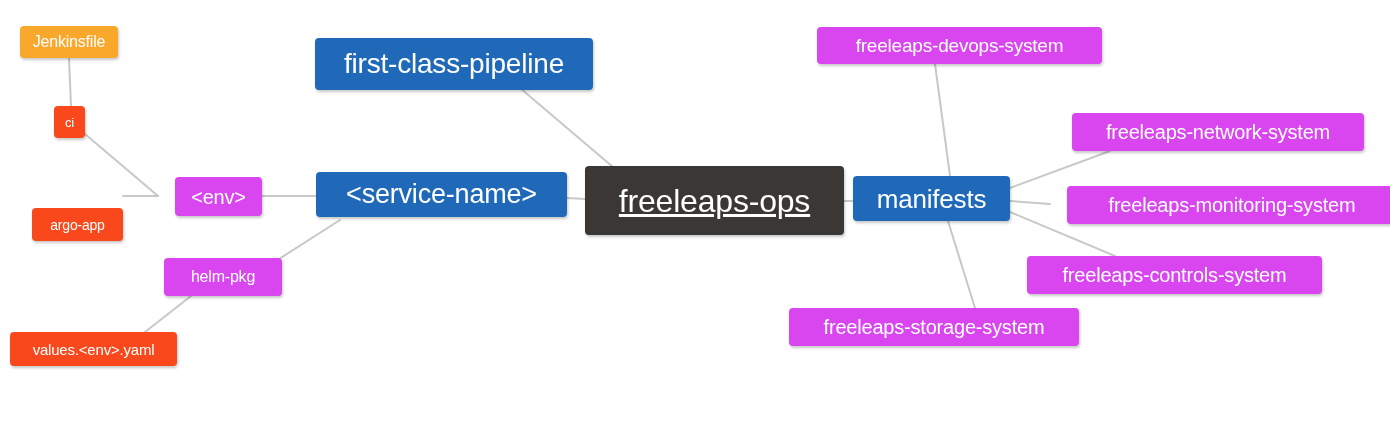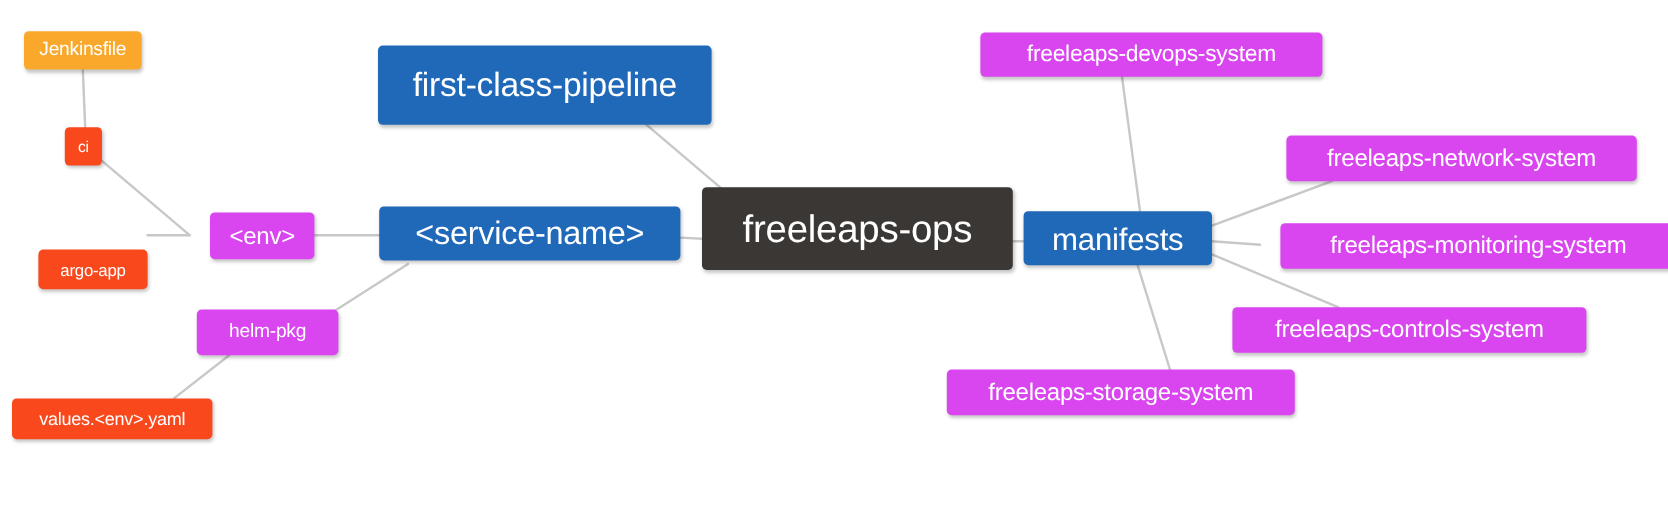--- a/index.html
+++ b/index.html
@@ -67,23 +67,23 @@
       <polyline points="1010,212 1115,256" fill="none" stroke="#c8c8c8" stroke-width="2" stroke-linecap="round"></polyline>
       <polyline points="948,221 975,308" fill="none" stroke="#c8c8c8" stroke-width="2" stroke-linecap="round"></polyline>
     </svg>
   <div id="node-layer">
       <div class="node n-orange" style="left: 20px; top: 26px; width: 98px; height: 32px; font-size: 16px;">Jenkinsfile</div>
       <div class="node n-red" style="left: 54px; top: 106px; width: 31px; height: 32px; font-size: 13px;">ci</div>
       <div class="node n-red" style="left: 32px; top: 179px; width: 91px; height: 33px; font-size: 14px; margin-top: 29px;">argo-app</div>
       <div class="node n-green" style="left: 158px; top: 177px; width: 87px; height: 39px; font-size: 20px;">&lt;env&gt;</div>
       <div class="node n-green" style="left: 147px; top: 258px; width: 118px; height: 38px; font-size: 16px;">helm-pkg</div>
       <div class="node n-red" style="left: 10px; top: 332px; width: 167px; height: 34px; font-size: 15px;">values.&lt;env&gt;.yaml</div>
-      <div class="node n-blue" style="left: 315px; top: 38px; width: 278px; height: 66px; font-size: 28px;">first-class-pipeline</div>
+      <div class="node n-blue" style="left: 315px; top: 38px; width: 278px; height: 52px; font-size: 28px;">first-class-pipeline</div>
       <div class="node n-blue" style="left: 316px; top: 172px; width: 251px; height: 45px; font-size: 27px;">&lt;service-name&gt;</div>
-      <div class="node n-root" style="left: 585px; top: 156px; width: 259px; height: 69px; font-size: 32px;">freeleaps-ops</div>
+      <div class="node n-root" style="left: 585px; top: 166px; width: 259px; height: 69px; font-size: 32px; text-decoration: underline;">freeleaps-ops</div>
       <div class="node n-blue" style="left: 853px; top: 176px; width: 157px; height: 45px; font-size: 26px; text-align: center;">manifests</div>
       <div class="node n-green" style="left: 800px; top: 27px; width: 285px; height: 37px; font-size: 19px;">freeleaps-devops-system</div>
       <div class="node n-green" style="left: 1055px; top: 113px; width: 292px; height: 38px; font-size: 20px;">freeleaps-network-system</div>
       <div class="node n-green" style="left: 1050px; top: 186px; width: 330px; height: 38px; font-size: 20px;">freeleaps-monitoring-system</div>
       <div class="node n-green" style="left: 1010px; top: 256px; width: 295px; height: 38px; font-size: 20px;">freeleaps-controls-system</div>
       <div class="node n-green" style="left: 772px; top: 308px; width: 290px; height: 38px; font-size: 20px;">freeleaps-storage-system</div>
     </div>
 </div>
 
 </body></html>

